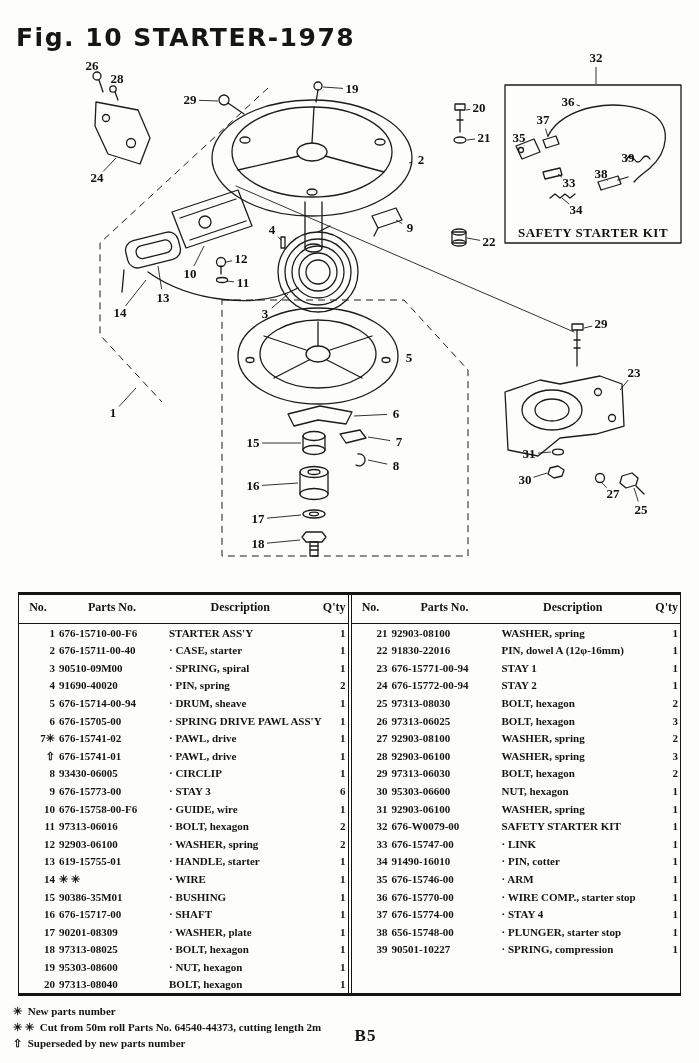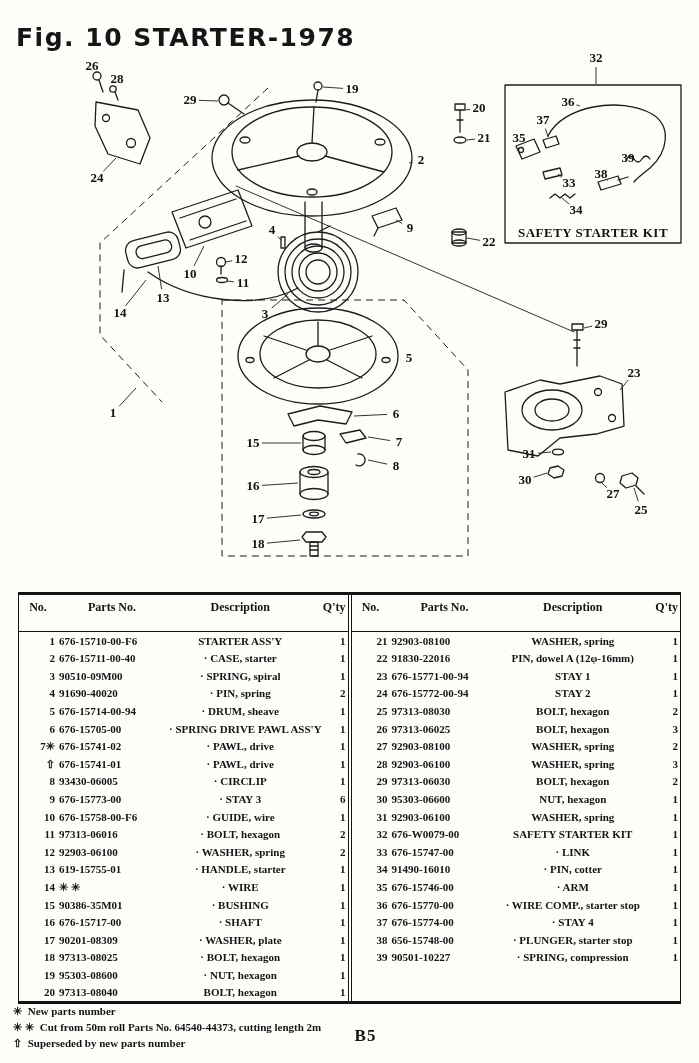--- a/index.html
+++ b/index.html
@@ -10,25 +10,25 @@
   .ln{fill:none;stroke:#1c1c1c;stroke-width:1.3;stroke-linejoin:round;stroke-linecap:round;}
   .thin{stroke-width:0.9;}
   .dash{fill:none;stroke:#1c1c1c;stroke-width:1;stroke-dasharray:7 5;}
   .leader{stroke:#1c1c1c;stroke-width:0.9;}
   .callout{font:600 13px "Liberation Serif",serif;fill:#111;}
   .kit-label{font:700 13px "Liberation Serif",serif;fill:#111;letter-spacing:0.5px;}
   .table-wrap{position:absolute;top:592px;left:18px;width:663px;display:flex;border-top:3px solid #141414;border-bottom:3px solid #141414;}
   .half{width:50%;border-left:1.5px solid #141414;border-right:1.5px solid #141414;}
   .half + .half{margin-left:2px;}
   table.pt{width:100%;border-collapse:collapse;table-layout:fixed;font:700 11px "Liberation Serif",serif;}
-  table.pt th{border-bottom:1.5px solid #141414;padding:5px 2px 16px;font-size:12px;white-space:nowrap;}
+  table.pt th{border-bottom:1.5px solid #141414;padding:5px 2px 8px;font-size:12px;white-space:nowrap;}
   table.pt td{padding:1.6px 2px;white-space:nowrap;line-height:14.4px;vertical-align:top;}
   .c0{width:34px;text-align:right;padding-right:6px;}
   .c1{width:106px;text-align:left;padding-left:3px;}
-  .c2{text-align:center;padding-left:6px;}
+  .c2{text-align:left;padding-left:6px;}
   .c3{width:30px;text-align:right;padding-right:9px;}
   th.c0,th.c1,th.c2{text-align:center;}
   th.c3{text-align:right;}
   .footnotes{position:absolute;top:1005px;left:13px;font:700 11px "Liberation Serif",serif;}
   .footnotes div{margin-bottom:3px;}
   .page-num{position:absolute;top:1026px;left:0;width:100%;text-align:center;font:800 17px "Liberation Serif",serif;letter-spacing:1px;padding-left:16px;}
 </style>
 </head>
 <body>
 

